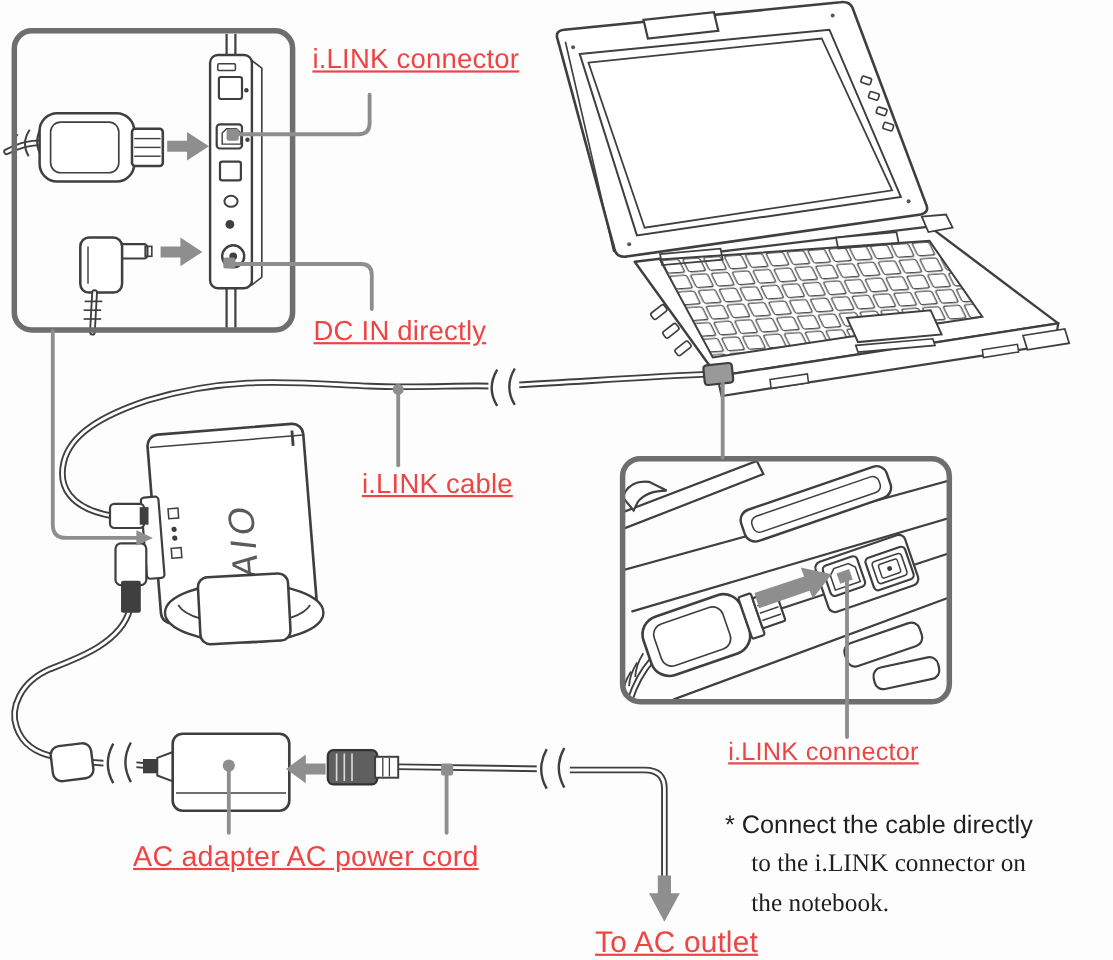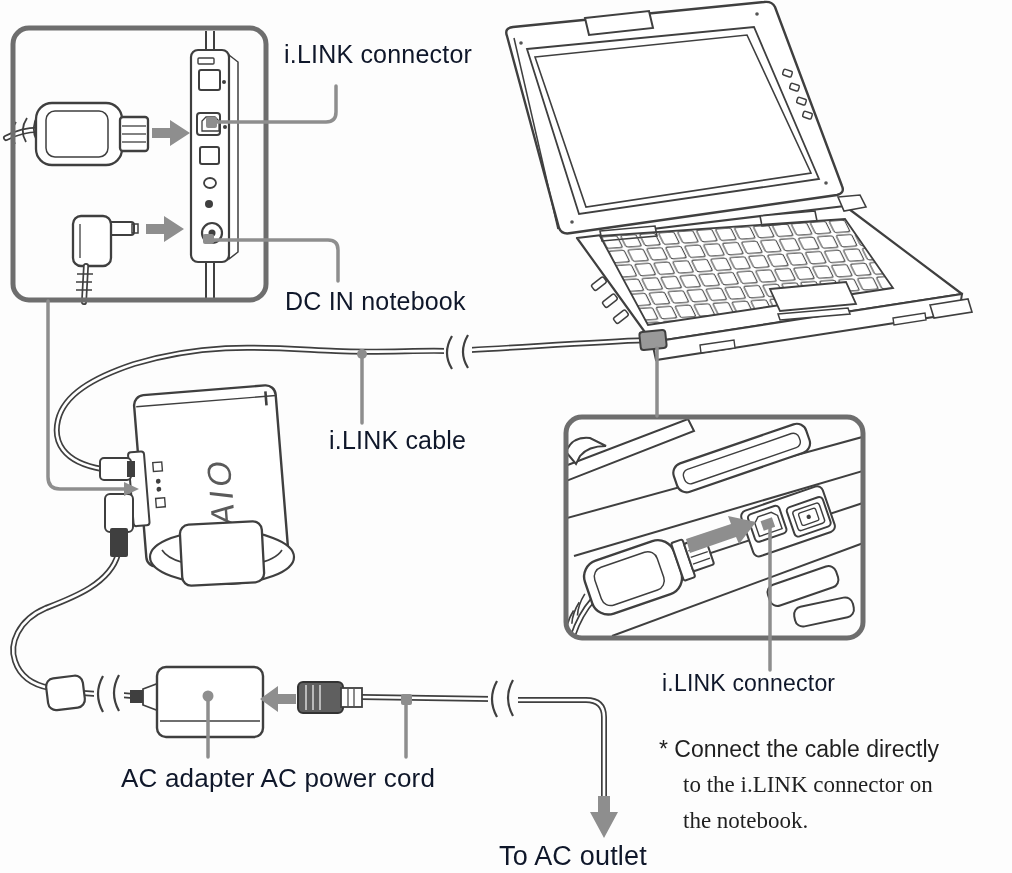--- a/index.html
+++ b/index.html
@@ -1,21 +1,21 @@
 <!DOCTYPE html>
 <html><head>
 <meta charset="utf-8">
 <style>
   html,body{margin:0;padding:0;background:#fff;}
   .stage{
     position:relative;width:1012px;height:873px;background:#fdfdfd;
     font-family:"Liberation Sans",sans-serif;color:#1f1f1f;overflow:hidden;
   }
   .stage svg{position:absolute;left:0;top:0;}
-  .lbl{position:absolute;white-space:nowrap;letter-spacing:.2px;color:#0f172a;}
+  .lbl{position:absolute;white-space:nowrap;letter-spacing:.2px;color:#ef4444;text-decoration:underline;}
   .lbl-md{font-size:25px;}
   .lbl-sm{font-size:23px;}
   .lbl-lg{font-size:27px;}
   .footnote{position:absolute;font-size:23px;line-height:36px;margin-top:28px;}
   .footnote .cont{padding-left:24px;font-family:Liberation Serif, serif;}
   .ln{stroke:#3f3f3f;fill:none;}
   .lnf{stroke:#3f3f3f;fill:#ffffff;}
   .leader{stroke:#8e8e8e;stroke-width:3.5;fill:none;stroke-linecap:round;}
   .gray{fill:#8e8e8e;}
   .cord-o{stroke:#3f3f3f;stroke-width:6;fill:none;stroke-linecap:round;}
@@ -259,29 +259,29 @@
     <circle class="gray" cx="208" cy="696" r="5.5"></circle>
     <path class="leader" d="M406,700 L406,757"></path>
     <rect class="gray" x="401" y="694" width="11" height="11" rx="2"></rect>
     <rect class="gray" x="206" y="117" width="11" height="11" rx="2"></rect>
     <rect class="gray" x="203" y="234" width="11" height="10" rx="2"></rect>
   </g>
 </svg>
 
 <div class="lbl lbl-md" style="left:284px;top:40px;">i.LINK connector</div>
 
-<div class="lbl lbl-md" style="left:285px;top:287px;">DC IN notebook</div>
+<div class="lbl lbl-md" style="left:285px;top:287px;">DC IN directly</div>
 
 <div class="lbl lbl-md" style="left:307px;top:426px;margin-left:22px;">i.LINK cable</div>
 
 <div class="lbl lbl-sm" style="left:662px;top:670px;">i.LINK connector</div>
 
 <div class="footnote" style="left:659px;top:703px;">
   <div>* Connect the cable directly</div>
   <div class="cont">to the i.LINK connector on</div>
   <div class="cont">the notebook.</div>
 </div>
 
 <div class="lbl" style="left:121px;top:763px;font-size:26px;">AC adapter AC power cord</div>
 
-<div class="lbl lbl-lg" style="left:499px;top:841px;">To AC outlet</div>
+<div class="lbl lbl-lg" style="left:541px;top:841px;">To AC outlet</div>
 
 </div>
 
 </body></html>

